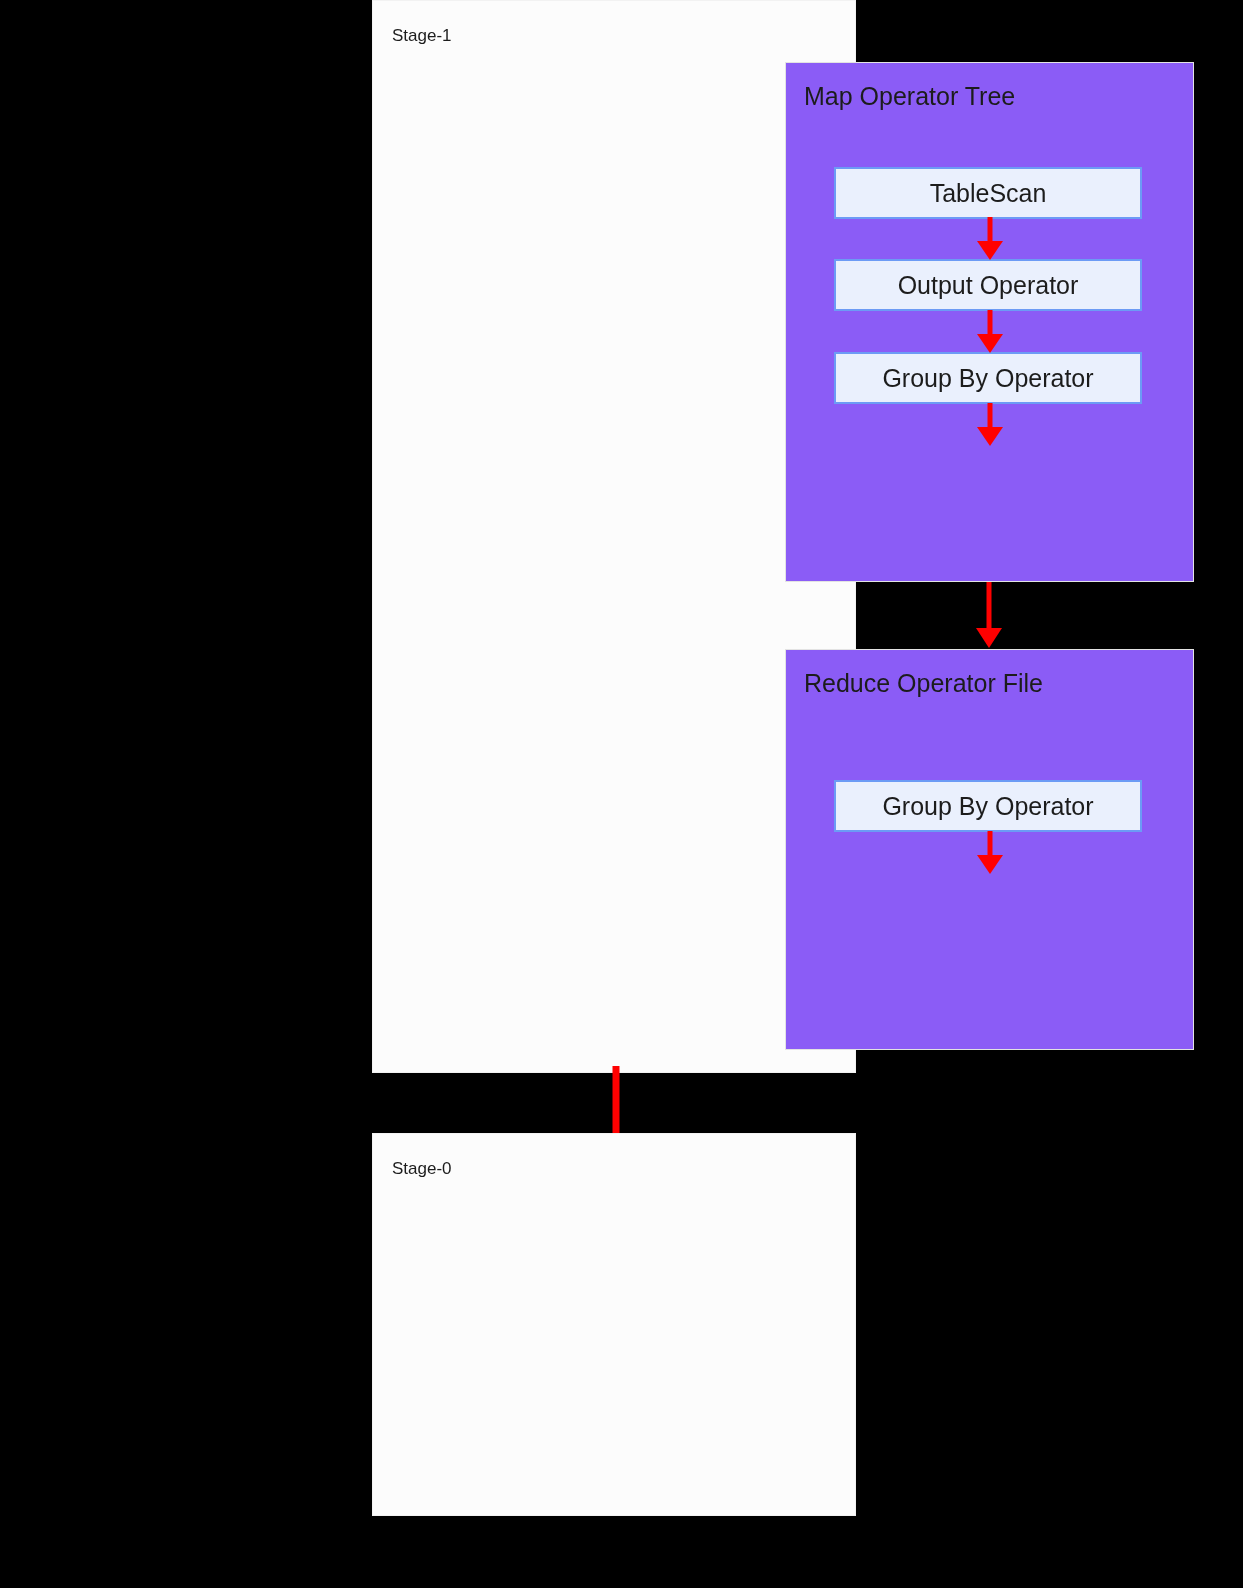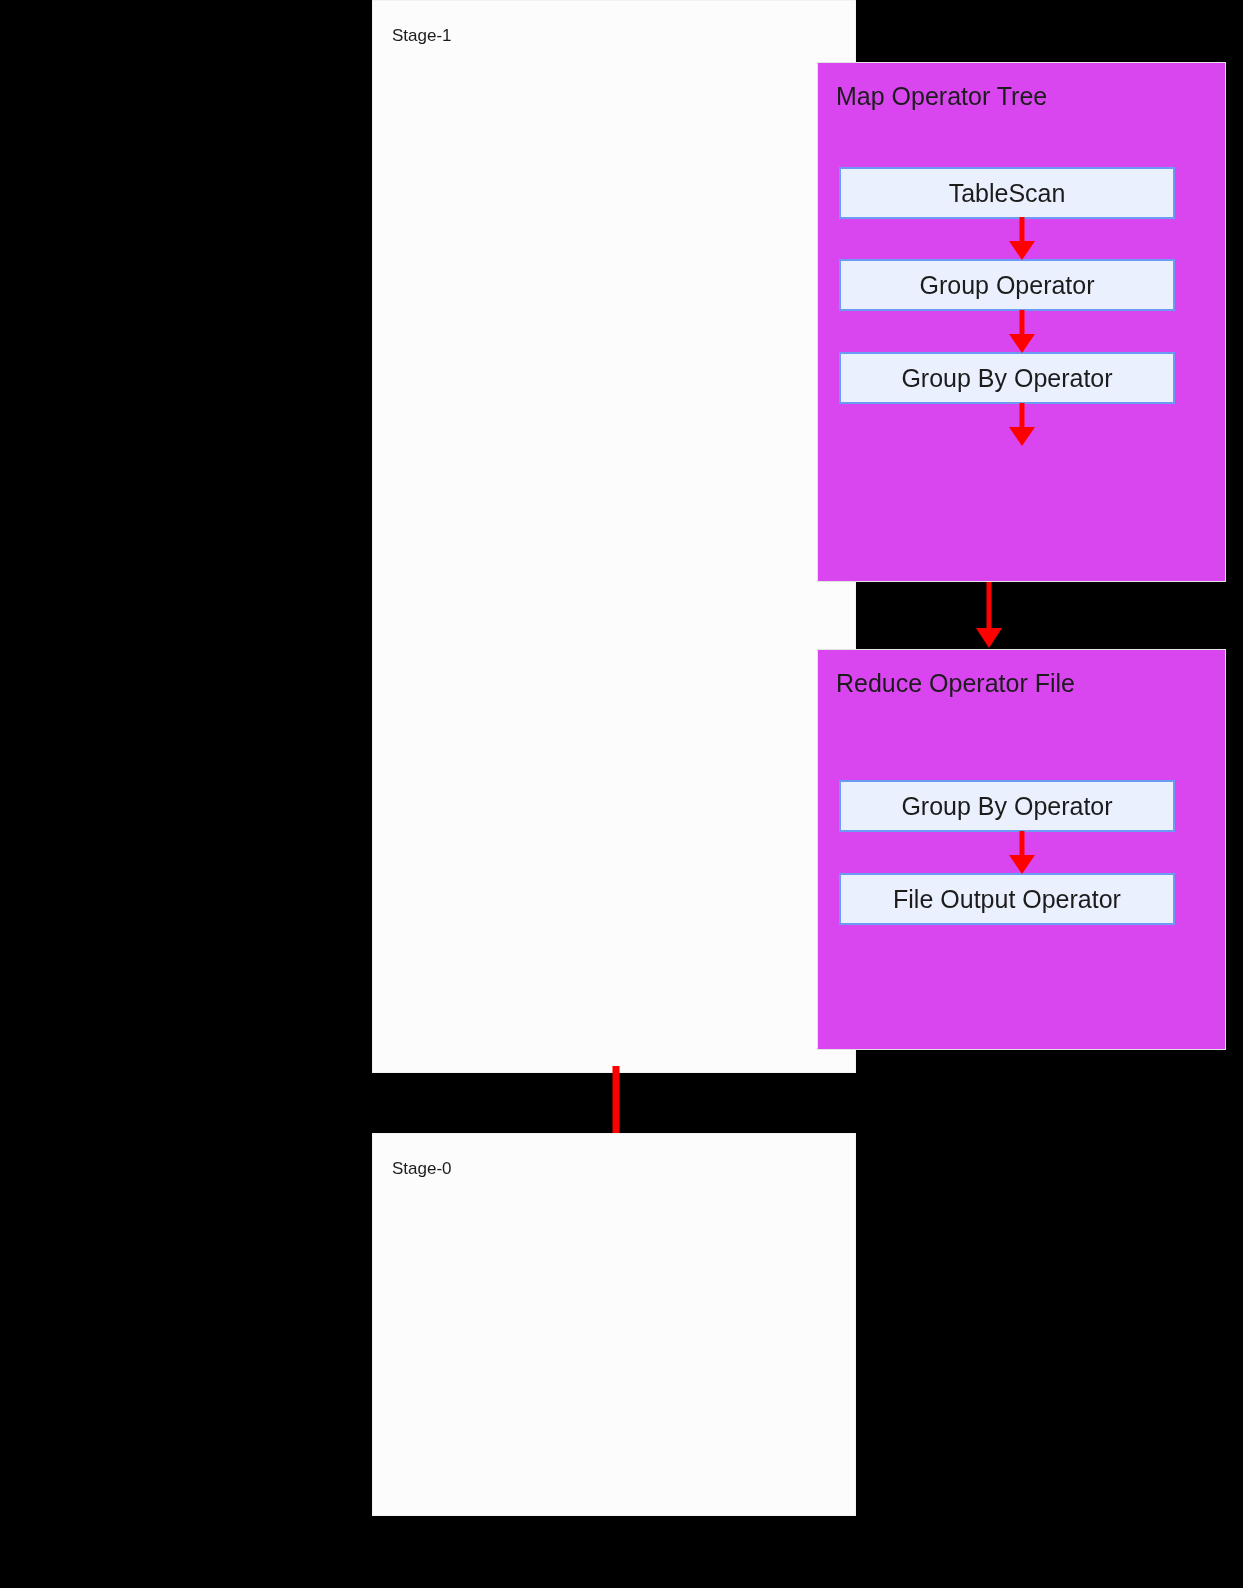--- a/index.html
+++ b/index.html
@@ -50,24 +50,23 @@
     top: 20px;
     font-size: 17px;
     line-height: 30px;
     color: #1c1c1c;
     white-space: nowrap;
   }
 
   
   .subgraph {
     position: absolute;
-    background: #d946ef;
+    background: #8b5cf6;
     border: 1px solid #e3e3e3;
     box-sizing: border-box;
-    margin-left: 32px;
   }
   #map-tree {
     left: 412px;
     top: 61px;
     width: 409px;
     height: 520px;
   }
   #reduce-tree {
     left: 412px;
     top: 648px;
@@ -81,22 +80,22 @@
     top: 18px;
     font-size: 25px;
     line-height: 30px;
     color: #1c1c1c;
     white-space: nowrap;
   }
 
   
   .node {
     position: absolute;
-    left: 21px;
-    width: 336px;
+    left: 48px;
+    width: 308px;
     height: 52px;
     background: #eaf0fd;
     border: 2px solid #6c9bf5;
     box-sizing: border-box;
     display: flex;
     align-items: center;
     justify-content: center;
     font-size: 25px;
     color: #1c1c1c;
     white-space: nowrap;
@@ -113,21 +112,21 @@
 
 <div id="canvas">
 
   <div class="stage" id="stage1">
     <div class="stage-label">Stage-1</div>
 
     <div class="subgraph" id="map-tree">
       <div class="subgraph-label">Map Operator Tree</div>
 
       <div class="node" style="top:104px;">TableScan</div>
-      <div class="node" style="top:196px;">Group Operator</div>
+      <div class="node" style="top:196px;">Output Operator</div>
       <div class="node" style="top:289px;">Group By Operator</div>
 
       <svg class="arrow" style="left:186px; top:154px;" width="36" height="44" viewBox="0 0 36 44">
         <line x1="18" y1="0" x2="18" y2="28" stroke="#FF0000" stroke-width="5"></line>
         <polygon points="18,43 5,24 31,24" fill="#FF0000"></polygon>
       </svg>
 
       <svg class="arrow" style="left:186px; top:247px;" width="36" height="44" viewBox="0 0 36 44">
         <line x1="18" y1="0" x2="18" y2="28" stroke="#FF0000" stroke-width="5"></line>
         <polygon points="18,43 5,24 31,24" fill="#FF0000"></polygon>
@@ -141,21 +140,20 @@
 
     <svg class="arrow" style="left:598px; top:581px;" width="36" height="68" viewBox="0 0 36 68">
       <line x1="18" y1="0" x2="18" y2="50" stroke="#FF0000" stroke-width="5"></line>
       <polygon points="18,66 5,46 31,46" fill="#FF0000"></polygon>
     </svg>
 
     <div class="subgraph" id="reduce-tree">
       <div class="subgraph-label">Reduce Operator File</div>
 
       <div class="node" style="top:130px;">Group By Operator</div>
-      <div class="node" style="top:223px;">File Output Operator</div>
 
       <svg class="arrow" style="left:186px; top:181px;" width="36" height="44" viewBox="0 0 36 44">
         <line x1="18" y1="0" x2="18" y2="28" stroke="#FF0000" stroke-width="5"></line>
         <polygon points="18,43 5,24 31,24" fill="#FF0000"></polygon>
       </svg>
     </div>
   </div>
 
   <svg class="arrow" style="left:595px; top:1066px;" width="42" height="140" viewBox="0 0 42 140">
     <line x1="21" y1="0" x2="21" y2="118" stroke="#FF0000" stroke-width="7"></line>

